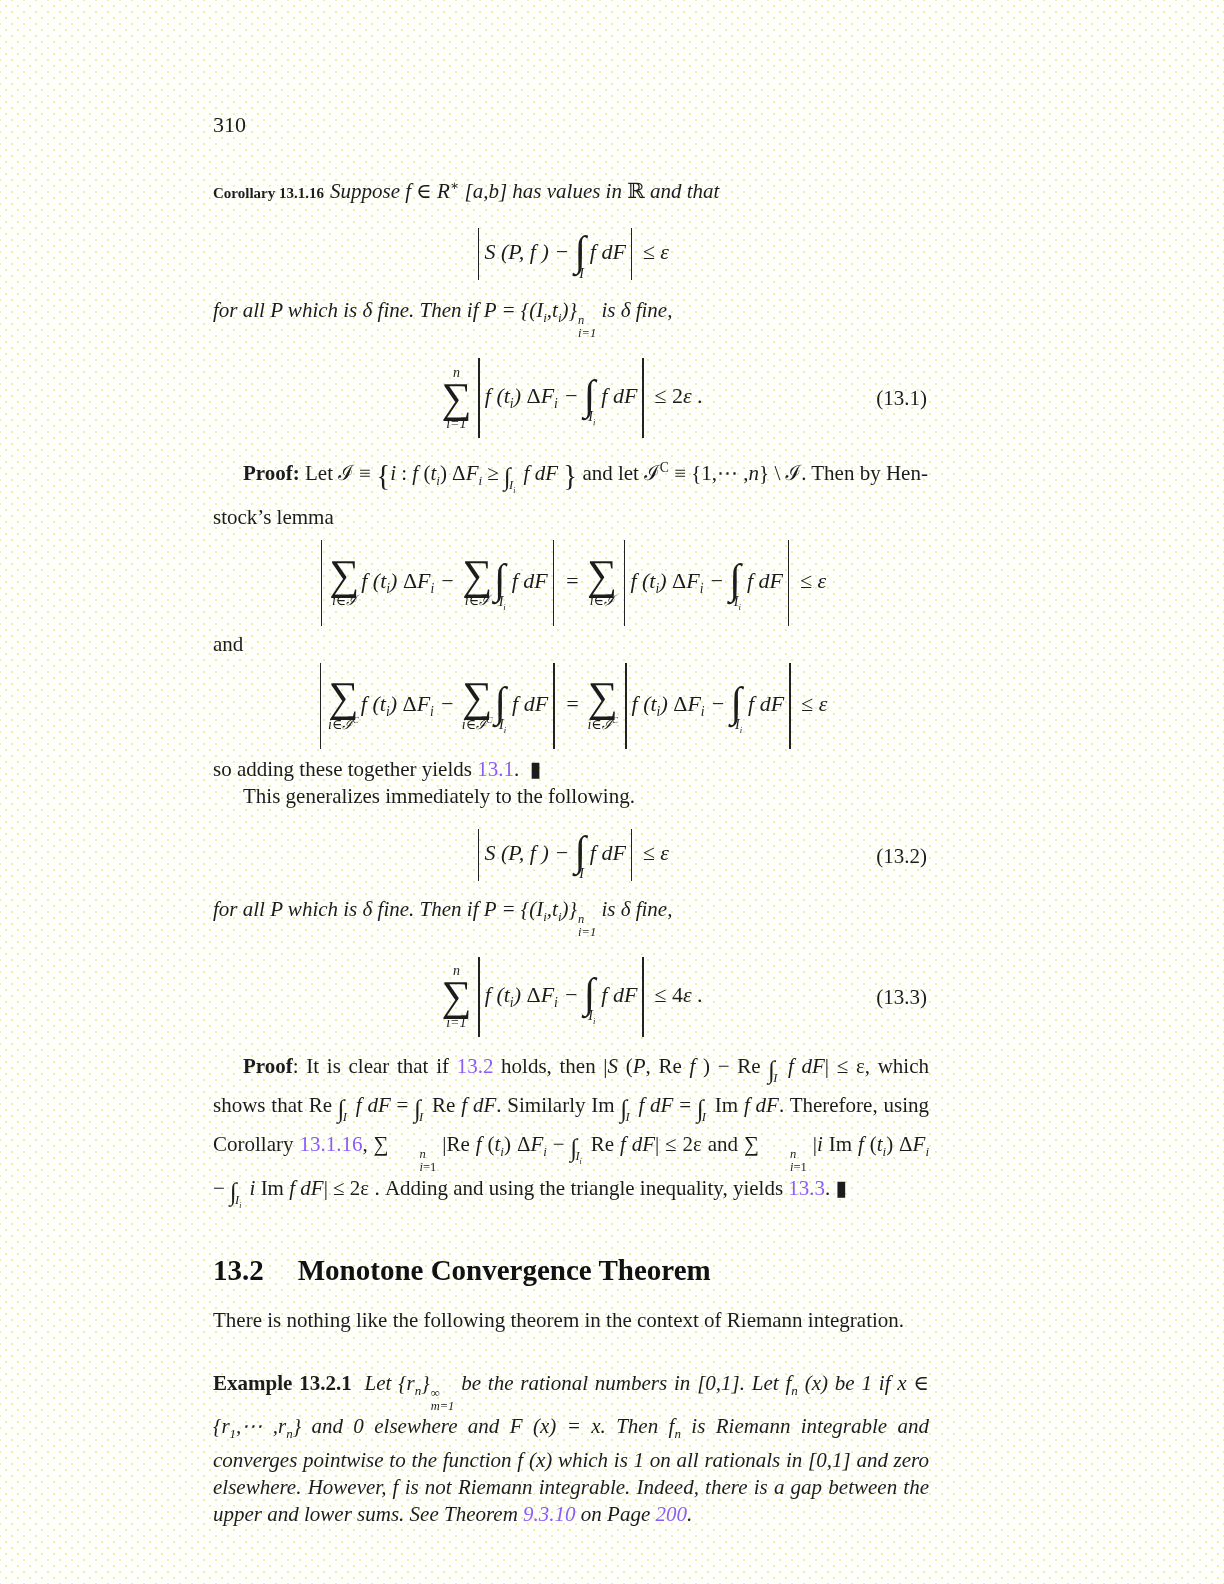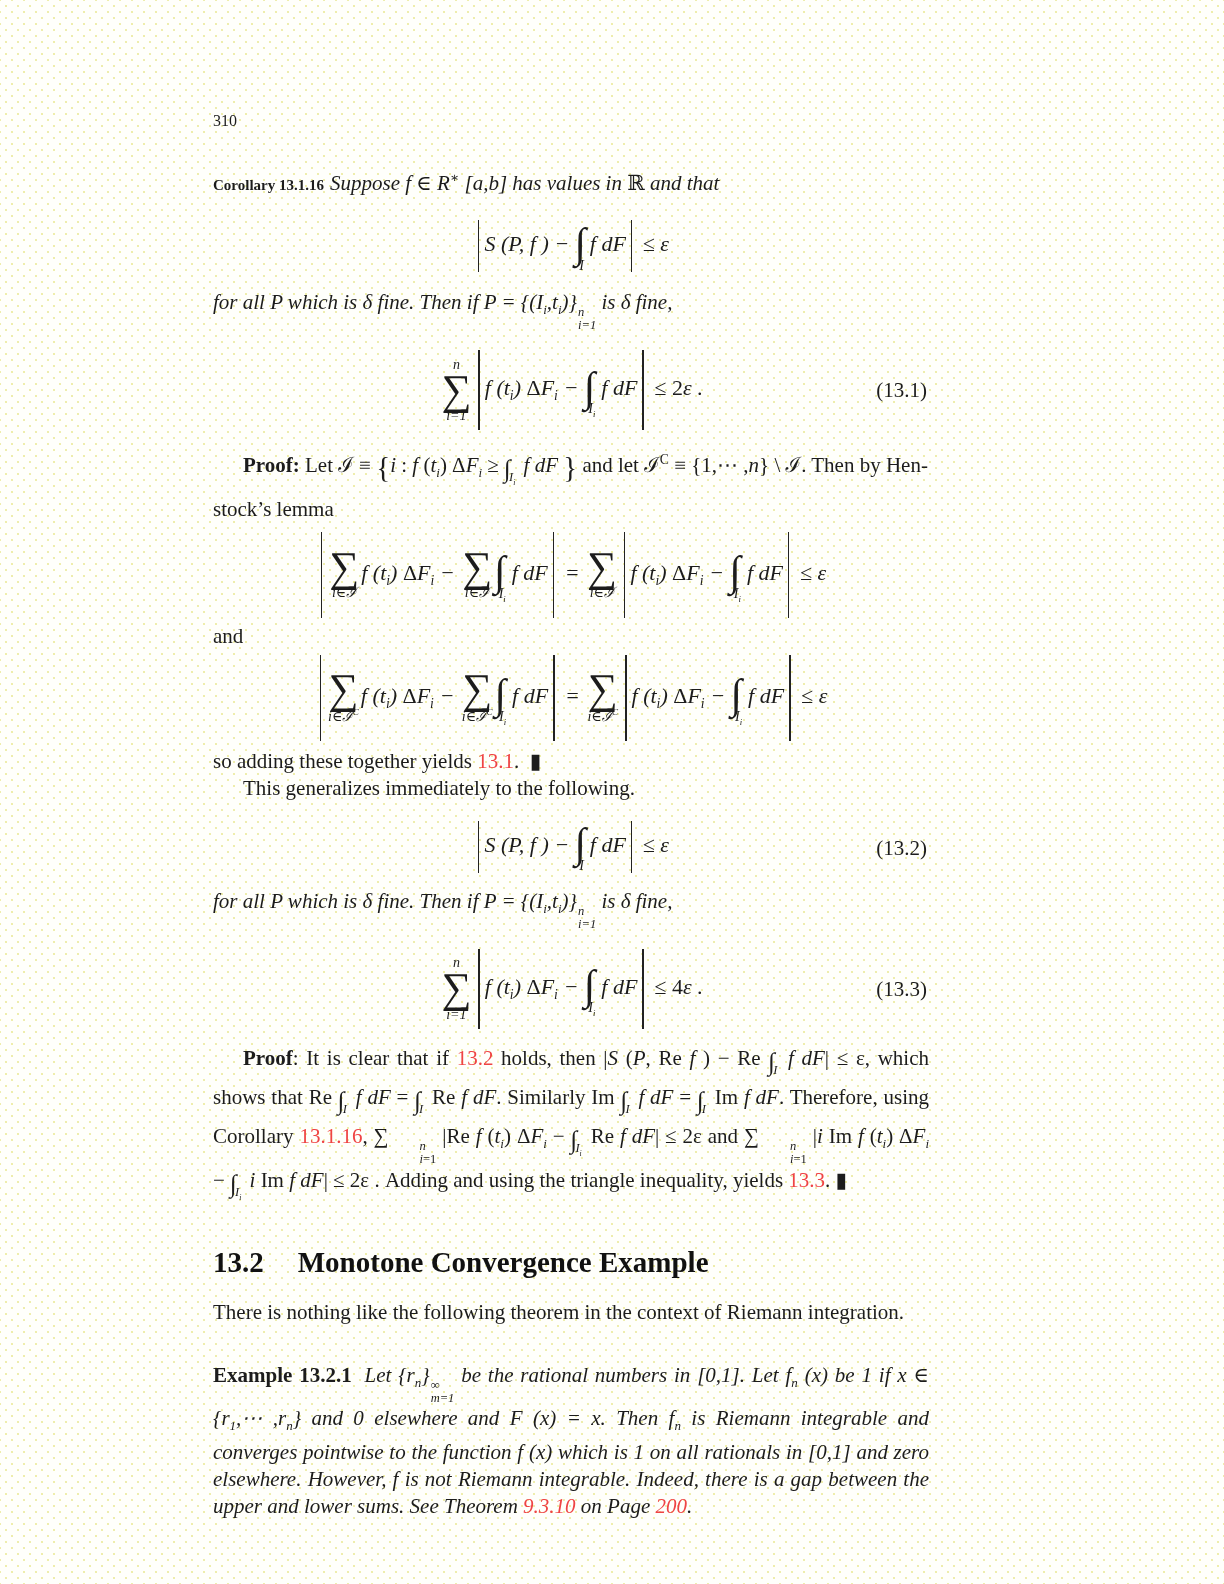--- a/index.html
+++ b/index.html
@@ -8,21 +8,21 @@
     background-color:#fffffb;
     background-image:
       radial-gradient(circle, rgba(230,228,130,0.65) 1px, rgba(230,228,130,0) 1.5px),
       radial-gradient(circle, rgba(230,228,130,0.65) 1px, rgba(230,228,130,0) 1.5px);
     background-size:12px 12px,12px 12px;
     background-position:0 0,6px 6px;
     font-family:"Liberation Serif","DejaVu Serif",serif;
     color:#1c1c1c;
   }
   .content{position:absolute;left:213px;top:112px;width:716px;}
-  .pagehead{display:flex;justify-content:space-between;align-items:baseline;font-size:16px;text-align:center;}
+  .pagehead{display:flex;justify-content:space-between;align-items:baseline;font-size:22px;text-align:center;}
   p{margin:0;}
   .base{font-size:21px;line-height:27px;}
   .just{text-align:justify;}
   .ind{text-indent:30px;}
   .nowrap{white-space:nowrap;}
   .stmt{font-style:italic;}
   .corhead{margin-top:34px;}
   .corlabel{font-weight:bold;font-size:15px;margin-right:6px;}
   .up{font-style:normal;}
   i{font-style:italic;}
@@ -38,21 +38,21 @@
   .e-132{margin:18px 0 12px;min-height:56px;}
   .e-133{margin:14px 0 12px;min-height:88px;}
   .proofline1{margin-top:12px;font-family:Liberation Serif, serif;}
   .and-word{margin:2px 0;}
   .closingline{margin-top:2px;}
   .cor17head{margin-top:32px;}
   .proof2{margin-top:12px;}
   .sechead{margin:36px 0 0;font-size:29px;font-weight:bold;display:flex;gap:34px;color:#111;}
   .intro{margin-top:20px;}
   .example{margin-top:36px;font-style:italic;}
-  .lnk{color:#ef4444;cursor:pointer;}
+  .lnk{color:#8b5cf6;cursor:pointer;}
   .qed{font-style:normal;}
   .bigop{display:inline-flex;flex-direction:column;align-items:center;font-style:normal;line-height:1;margin:0 2px;vertical-align:middle;}
   .bigop .t{font-size:14px;font-style:italic;height:15px;}
   .bigop .s{font-size:42px;line-height:0.82;}
   .bigop .b{font-size:14px;font-style:italic;margin-top:2px;}
   .int{font-size:42px;font-style:normal;display:inline-block;vertical-align:middle;line-height:0.75;transform:translateY(-3px);}
   .ilow{font-size:14px;font-style:italic;display:inline-block;vertical-align:-18px;margin:0 6px 0 -7px;}
   .si{font-size:25px;font-style:normal;vertical-align:-5px;line-height:0;}
   .ssub{font-size:12.5px;font-style:italic;vertical-align:-9px;margin:0 3px 0 -2px;}
   .bb{font-size:29px;font-style:normal;vertical-align:-5px;line-height:0;}
@@ -150,21 +150,21 @@
   <p class="base just ind proof2"><b>Proof</b>:  It is clear that if <span class="lnk">13.2</span> holds, then |<i>S</i> (<i>P</i>, Re <i>f</i> ) − Re <span class="si">∫</span><span class="ssub"><i>I</i></span> <i>f dF</i>| ≤ ε, which shows that Re <span class="si">∫</span><span class="ssub"><i>I</i></span> <i>f dF</i> = <span class="si">∫</span><span class="ssub"><i>I</i></span> Re <i>f dF</i>. Similarly Im <span class="si">∫</span><span class="ssub"><i>I</i></span> <i>f dF</i> = <span class="si">∫</span><span class="ssub"><i>I</i></span> Im <i>f dF</i>. Therefore,  using Corollary <span class="lnk">13.1.16</span>, <span class="up">∑</span><span class="supsub">
         <span><i>n</i></span>
         <span><i>i</i>=1</span>
       </span> |Re <i>f</i> (<i>t<sub>i</sub></i>) Δ<i>F<sub>i</sub></i> − <span class="si">∫</span><span class="ssub"><i>I<sub>i</sub></i></span> Re <i>f dF</i>| ≤ 2ε and <span class="up">∑</span><span class="supsub">
         <span><i>n</i></span>
         <span><i>i</i>=1</span>
       </span> |<i>i</i> Im <i>f</i> (<i>t<sub>i</sub></i>) Δ<i>F<sub>i</sub></i> − <span class="si">∫</span><span class="ssub"><i>I<sub>i</sub></i></span> <i>i</i> Im <i>f dF</i>| ≤ 2ε . Adding and using the triangle inequality, yields <span class="lnk">13.3</span>. <span class="qed">▮</span></p>
 
   <h2 class="sechead">
     <span>13.2</span>
-    <span>Monotone Convergence Example</span>
+    <span>Monotone Convergence Theorem</span>
   </h2>
 
   <p class="base intro">There is nothing like the following theorem in the context of Riemann integration.</p>
 
   <p class="base just example"><b class="up" style="margin-right:6px">Example 13.2.1</b> Let {r<sub>n</sub>}<span class="supsub">
         <span>∞</span>
         <span>m=1</span>
       </span> be the rational numbers in [0,1].  Let f<sub>n</sub> (x) be 1 if x ∈ {r<sub>1</sub>,⋯ ,r<sub>n</sub>} and 0 elsewhere and F (x) = x. Then f<sub>n</sub> is Riemann integrable and converges pointwise to the function f (x) which is 1 on all rationals in [0,1] and zero elsewhere. However, f is not Riemann integrable.  Indeed, there is a gap between the upper and lower sums. See Theorem <span class="lnk">9.3.10</span> on Page <span class="lnk">200</span>.</p>
 
 </div>

